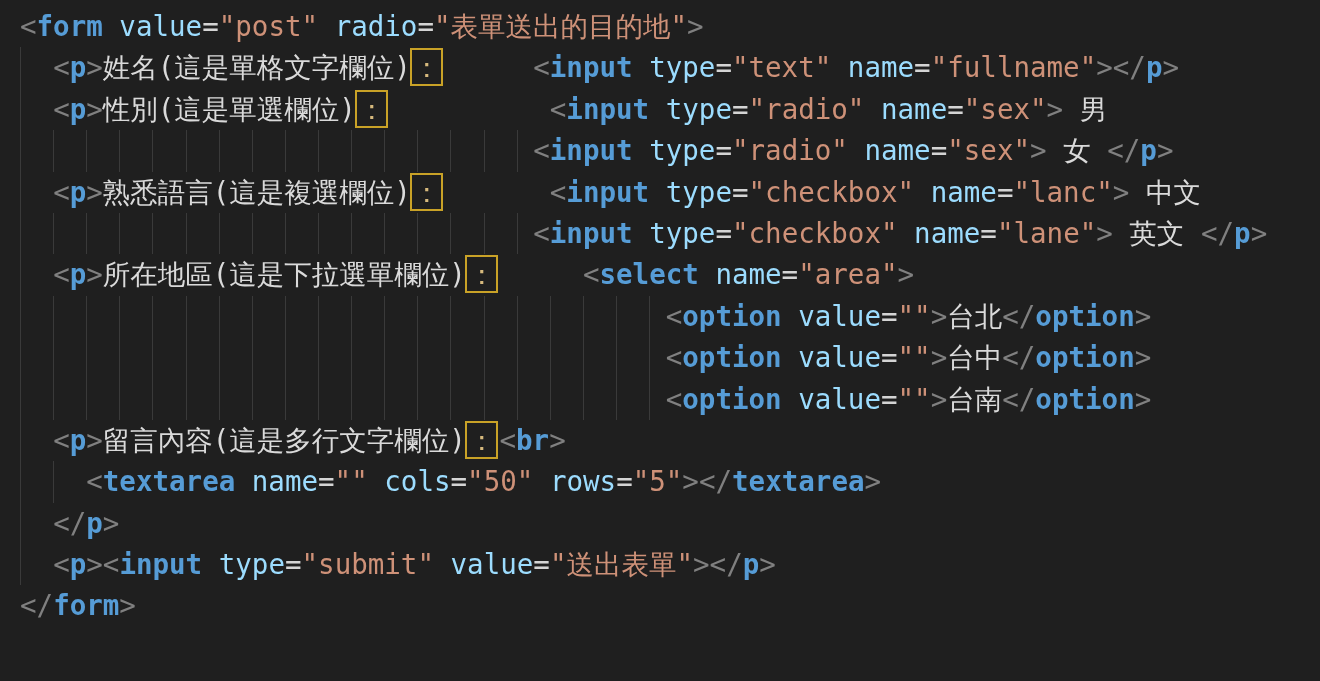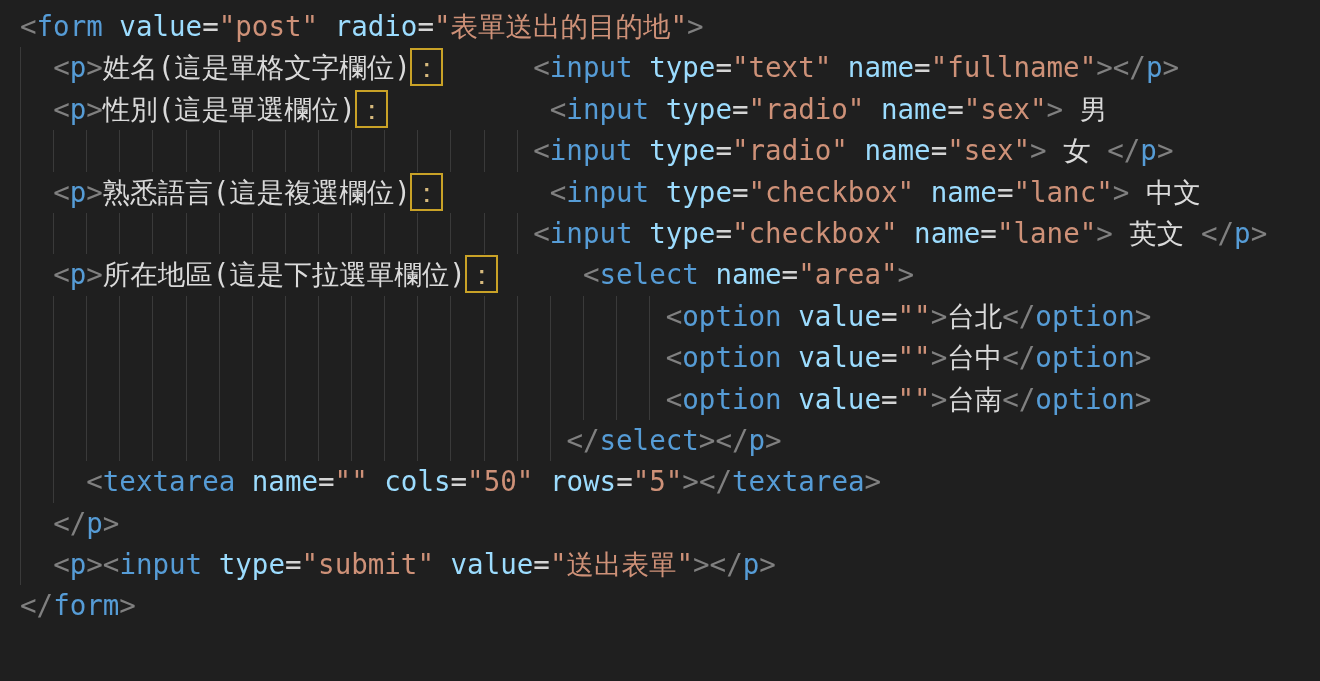--- a/index.html
+++ b/index.html
@@ -29,21 +29,21 @@
     height:100%;
     vertical-align:top;
     white-space:pre;
     background-image:repeating-linear-gradient(
       to right,
       var(--c-guide,#3a3a3a) 0, var(--c-guide,#3a3a3a) 1px,
       transparent 1px, transparent 2ch);
   }
   .tail{position:absolute;top:0;white-space:pre;}
   .br{color:var(--c-br,#808080);}
-  .tag{color:var(--c-tag,#569cd6);}
+  .tag{color:var(--c-tag,#569cd6);font-weight:bold;}
   .at{color:var(--c-at,#9cdcfe);}
   .eq{color:var(--c-eq,#d4d4d4);}
   .st{color:var(--c-st,#ce9178);}
   .tx{color:var(--c-tx,#dadada);}
   .pl{color:var(--c-tx,#dadada);}
   .bx{
     color:var(--c-bxch,#d7ba7d);
     outline:2px solid var(--c-bxbd,#c9a227);
     outline-offset:1px;
     margin:0 4px 0 2px;
@@ -56,18 +56,18 @@
     <div class="line"><span class="tok br">&lt;</span><span class="tok tag">form</span><span class="tok pl"> </span><span class="tok at">value</span><span class="tok eq">=</span><span class="tok st">"post"</span><span class="tok pl"> </span><span class="tok at">radio</span><span class="tok eq">=</span><span class="tok st">"表單送出的目的地"</span><span class="tok br">&gt;</span></div>
     <div class="line"><span class="ws">  </span><span class="tok br">&lt;</span><span class="tok tag">p</span><span class="tok br">&gt;</span><span class="tok tx">姓名(這是單格文字欄位)</span><span class="tok bx">：</span><span class="tail" style="left: calc(31ch);"><span class="tok br">&lt;</span><span class="tok tag">input</span><span class="tok pl"> </span><span class="tok at">type</span><span class="tok eq">=</span><span class="tok st">"text"</span><span class="tok pl"> </span><span class="tok at">name</span><span class="tok eq">=</span><span class="tok st">"fullname"</span><span class="tok br">&gt;</span><span class="tok br">&lt;/</span><span class="tok tag">p</span><span class="tok br">&gt;</span></span></div>
     <div class="line"><span class="ws">  </span><span class="tok br">&lt;</span><span class="tok tag">p</span><span class="tok br">&gt;</span><span class="tok tx">性別(這是單選欄位)</span><span class="tok bx">：</span><span class="tail" style="left: calc(32ch);"><span class="tok br">&lt;</span><span class="tok tag">input</span><span class="tok pl"> </span><span class="tok at">type</span><span class="tok eq">=</span><span class="tok st">"radio"</span><span class="tok pl"> </span><span class="tok at">name</span><span class="tok eq">=</span><span class="tok st">"sex"</span><span class="tok br">&gt;</span><span class="tok tx"> 男</span></span></div>
     <div class="line"><span class="ws">                               </span><span class="tok br">&lt;</span><span class="tok tag">input</span><span class="tok pl"> </span><span class="tok at">type</span><span class="tok eq">=</span><span class="tok st">"radio"</span><span class="tok pl"> </span><span class="tok at">name</span><span class="tok eq">=</span><span class="tok st">"sex"</span><span class="tok br">&gt;</span><span class="tok tx"> 女 </span><span class="tok br">&lt;/</span><span class="tok tag">p</span><span class="tok br">&gt;</span></div>
     <div class="line"><span class="ws">  </span><span class="tok br">&lt;</span><span class="tok tag">p</span><span class="tok br">&gt;</span><span class="tok tx">熟悉語言(這是複選欄位)</span><span class="tok bx">：</span><span class="tail" style="left: calc(32ch);"><span class="tok br">&lt;</span><span class="tok tag">input</span><span class="tok pl"> </span><span class="tok at">type</span><span class="tok eq">=</span><span class="tok st">"checkbox"</span><span class="tok pl"> </span><span class="tok at">name</span><span class="tok eq">=</span><span class="tok st">"lanc"</span><span class="tok br">&gt;</span><span class="tok tx"> 中文</span></span></div>
     <div class="line"><span class="ws">                               </span><span class="tok br">&lt;</span><span class="tok tag">input</span><span class="tok pl"> </span><span class="tok at">type</span><span class="tok eq">=</span><span class="tok st">"checkbox"</span><span class="tok pl"> </span><span class="tok at">name</span><span class="tok eq">=</span><span class="tok st">"lane"</span><span class="tok br">&gt;</span><span class="tok tx"> 英文 </span><span class="tok br">&lt;/</span><span class="tok tag">p</span><span class="tok br">&gt;</span></div>
     <div class="line"><span class="ws">  </span><span class="tok br">&lt;</span><span class="tok tag">p</span><span class="tok br">&gt;</span><span class="tok tx">所在地區(這是下拉選單欄位)</span><span class="tok bx">：</span><span class="tail" style="left: calc(34ch);"><span class="tok br">&lt;</span><span class="tok tag">select</span><span class="tok pl"> </span><span class="tok at">name</span><span class="tok eq">=</span><span class="tok st">"area"</span><span class="tok br">&gt;</span></span></div>
     <div class="line"><span class="ws">                                       </span><span class="tok br">&lt;</span><span class="tok tag">option</span><span class="tok pl"> </span><span class="tok at">value</span><span class="tok eq">=</span><span class="tok st">""</span><span class="tok br">&gt;</span><span class="tok tx">台北</span><span class="tok br">&lt;/</span><span class="tok tag">option</span><span class="tok br">&gt;</span></div>
     <div class="line"><span class="ws">                                       </span><span class="tok br">&lt;</span><span class="tok tag">option</span><span class="tok pl"> </span><span class="tok at">value</span><span class="tok eq">=</span><span class="tok st">""</span><span class="tok br">&gt;</span><span class="tok tx">台中</span><span class="tok br">&lt;/</span><span class="tok tag">option</span><span class="tok br">&gt;</span></div>
     <div class="line"><span class="ws">                                       </span><span class="tok br">&lt;</span><span class="tok tag">option</span><span class="tok pl"> </span><span class="tok at">value</span><span class="tok eq">=</span><span class="tok st">""</span><span class="tok br">&gt;</span><span class="tok tx">台南</span><span class="tok br">&lt;/</span><span class="tok tag">option</span><span class="tok br">&gt;</span></div>
-    <div class="line"><span class="ws">                                 </span><span class="tok br">&lt;/</span><span class="tok tag">select</span><span class="tok br">&gt;</span><span class="tok br">&lt;/</span><span class="tok tag">p</span><span class="tok br">&gt;</span></div>
+    <div class="line"><span class="ws">  </span><span class="tok br">&lt;</span><span class="tok tag">p</span><span class="tok br">&gt;</span><span class="tok tx">留言內容(這是多行文字欄位)</span><span class="tok bx">：</span><span class="tok br">&lt;</span><span class="tok tag">br</span><span class="tok br">&gt;</span></div>
     <div class="line"><span class="ws">    </span><span class="tok br">&lt;</span><span class="tok tag">textarea</span><span class="tok pl"> </span><span class="tok at">name</span><span class="tok eq">=</span><span class="tok st">""</span><span class="tok pl"> </span><span class="tok at">cols</span><span class="tok eq">=</span><span class="tok st">"50"</span><span class="tok pl"> </span><span class="tok at">rows</span><span class="tok eq">=</span><span class="tok st">"5"</span><span class="tok br">&gt;</span><span class="tok br">&lt;/</span><span class="tok tag">textarea</span><span class="tok br">&gt;</span></div>
     <div class="line"><span class="ws">  </span><span class="tok br">&lt;/</span><span class="tok tag">p</span><span class="tok br">&gt;</span></div>
     <div class="line"><span class="ws">  </span><span class="tok br">&lt;</span><span class="tok tag">p</span><span class="tok br">&gt;</span><span class="tok br">&lt;</span><span class="tok tag">input</span><span class="tok pl"> </span><span class="tok at">type</span><span class="tok eq">=</span><span class="tok st">"submit"</span><span class="tok pl"> </span><span class="tok at">value</span><span class="tok eq">=</span><span class="tok st">"送出表單"</span><span class="tok br">&gt;</span><span class="tok br">&lt;/</span><span class="tok tag">p</span><span class="tok br">&gt;</span></div>
     <div class="line"><span class="tok br">&lt;/</span><span class="tok tag">form</span><span class="tok br">&gt;</span></div>
   </div>
 
 </body></html>

